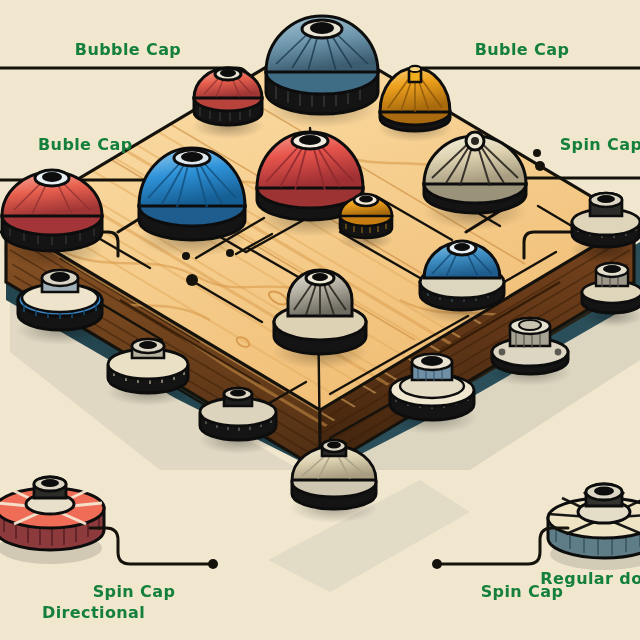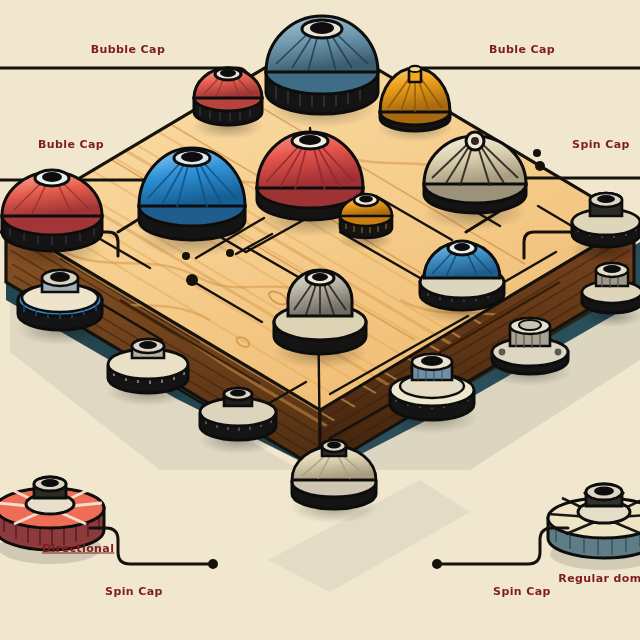--- a/index.html
+++ b/index.html
@@ -3,22 +3,22 @@
 <meta charset="utf-8">
 <style>
   html,body{margin:0;padding:0;background:#efe6cd;}
   body{width:640px;height:640px;overflow:hidden;font-family:"DejaVu Sans",sans-serif;}
   #stage{position:relative;width:640px;height:640px;background:#f0e7ce;overflow:hidden;}
   #stage svg{position:absolute;left:0;top:0;}
   .lbl{
     position:absolute;
     font-family:"DejaVu Sans",sans-serif;
     font-weight:700;
-    font-size:11px;
-    color:#7f1d1d;
+    font-size:16px;
+    color:#15803d;
     letter-spacing:0.4px;
     white-space:nowrap;
     transform:translate(-50%,-50%);
     pointer-events:none;
   }
 </style>
 </head>
 <body>
 
 <div id="stage">
@@ -619,17 +619,17 @@
     <g fill="#15120c">
       <circle cx="213" cy="564" r="5"></circle>
       <circle cx="437" cy="564" r="5"></circle>
     </g>
   </svg>
 
   <div class="lbl" style="left:128px;top:49px;">Bubble Cap</div>
   <div class="lbl" style="left:522px;top:49px;">Buble Cap</div>
   <div class="lbl" style="left:38px;top:144px;transform:translate(0,-50%);">Buble Cap</div>
   <div class="lbl" style="left:601px;top:144px;">Spin Cap</div>
-  <div class="lbl" style="left:42px;top:548px;transform:translate(0,-50%);text-decoration:underline;">Directional</div>
+  <div class="lbl" style="left:42px;top:612px;transform:translate(0,-50%);">Directional</div>
   <div class="lbl" style="left:134px;top:591px;">Spin Cap</div>
   <div class="lbl" style="left:522px;top:591px;">Spin Cap</div>
   <div class="lbl" style="left:600px;top:578px;">Regular dom</div>
 </div>
 
 </body></html>

